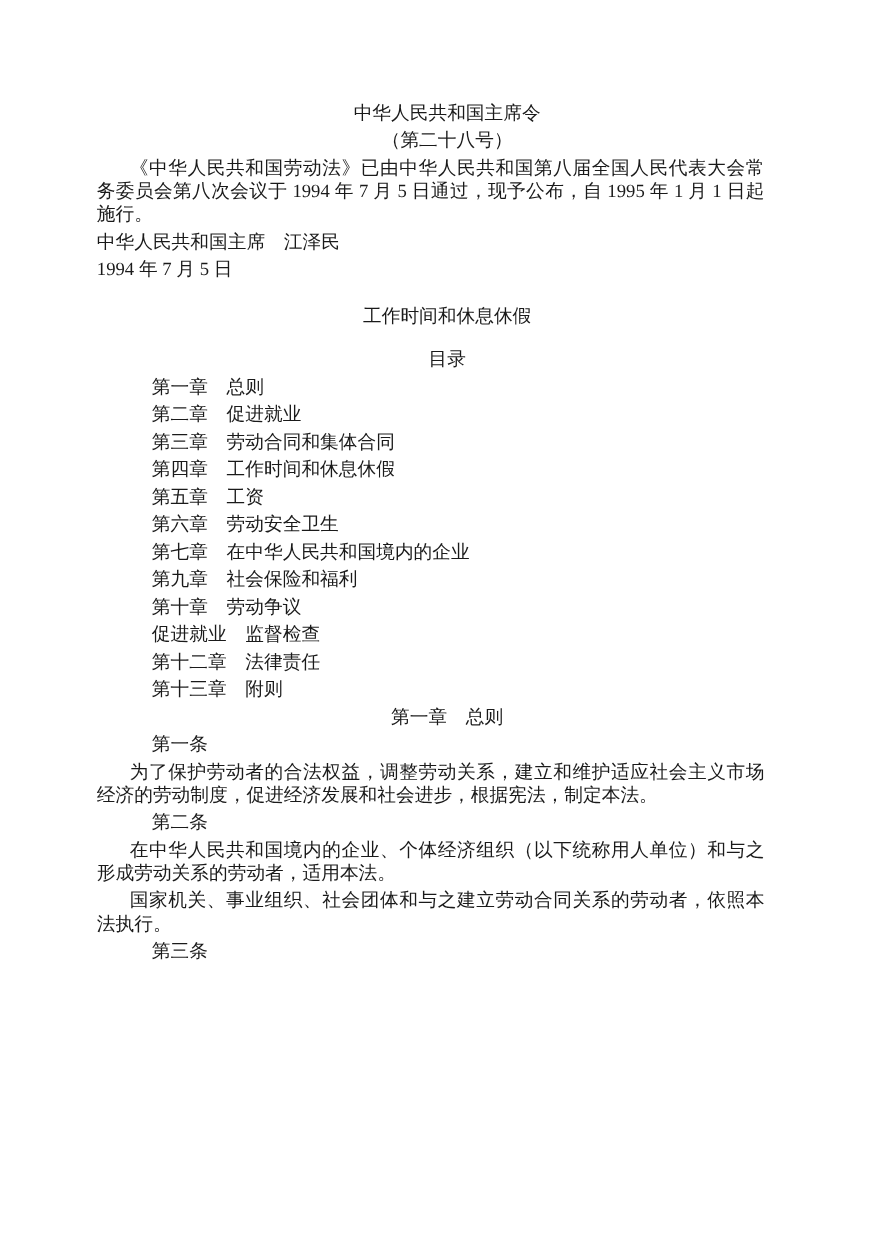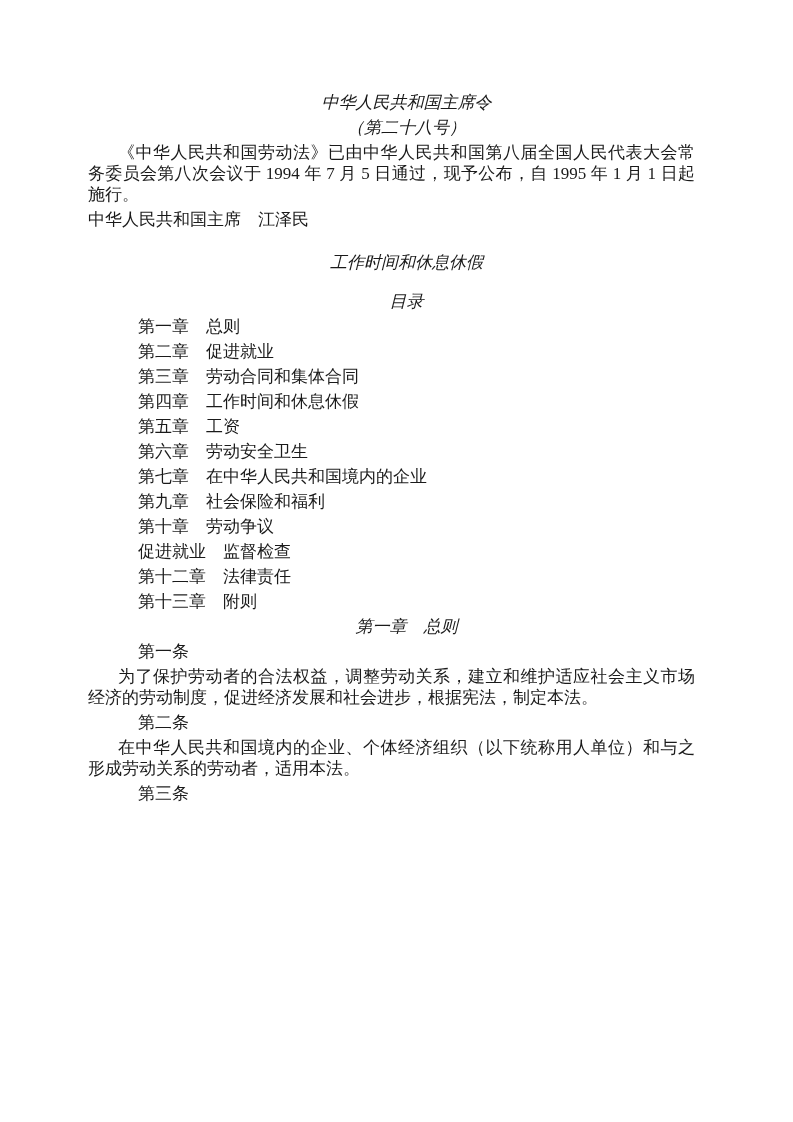--- a/index.html
+++ b/index.html
@@ -20,21 +20,20 @@
     line-height: 21px;
     overflow: hidden;
   }
   .page p {
     margin: 0 0 4px 0;
     text-align: justify;
   }
   .center {
     text-align: center !important;
     text-indent: 30px; 
-    font-style: italic;
   }
   .right {
     text-align: left;
   }
   .indent {
     text-indent: 30px;
   }
   .article {
     text-indent: 50px;
     text-align: left !important;
@@ -53,20 +52,21 @@
 </style>
 </head>
 <body>
 
 <div class="page">
 
   <p class="center">中华人民共和国主席令</p>
   <p class="center">（第二十八号）</p>
   <p class="indent">《中华人民共和国劳动法》已由中华人民共和国第八届全国人民代表大会常务委员会第八次会议于 1994 年 7 月 5 日通过，现予公布，自 1995 年 1 月 1 日起施行。</p>
   <p class="right">中华人民共和国主席　江泽民</p>
+  <p class="right">1994 年 7 月 5 日</p>
 
 
   <p class="center law-title">工作时间和休息休假</p>
 
   <p class="center toc-title">目录</p>
 
   <p class="toc-item">第一章　总则</p>
   <p class="toc-item">第二章　促进就业</p>
   <p class="toc-item">第三章　劳动合同和集体合同</p>
   <p class="toc-item">第四章　工作时间和休息休假</p>
@@ -78,15 +78,16 @@
   <p class="toc-item">促进就业　监督检查</p>
   <p class="toc-item">第十二章　法律责任</p>
   <p class="toc-item">第十三章　附则</p>
 
   <p class="center">第一章　总则</p>
 
   <p class="article">第一条</p>
   <p class="indent">为了保护劳动者的合法权益，调整劳动关系，建立和维护适应社会主义市场经济的劳动制度，促进经济发展和社会进步，根据宪法，制定本法。</p>
   <p class="article">第二条</p>
   <p class="indent">在中华人民共和国境内的企业、个体经济组织（以下统称用人单位）和与之形成劳动关系的劳动者，适用本法。</p>
+  <p class="indent">国家机关、事业组织、社会团体和与之建立劳动合同关系的劳动者，依照本法执行。</p>
   <p class="article">第三条</p>
 
 </div>
 
 </body></html>

